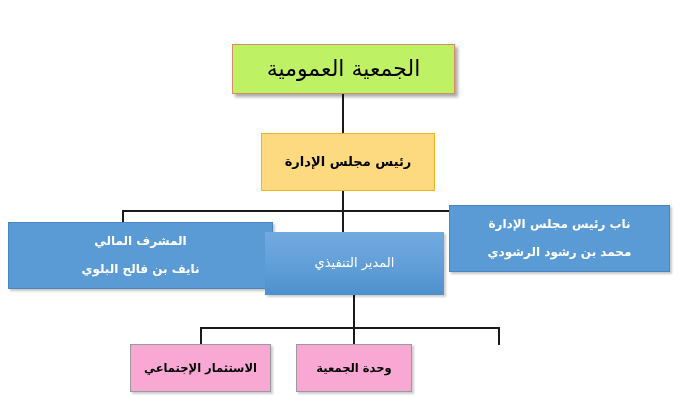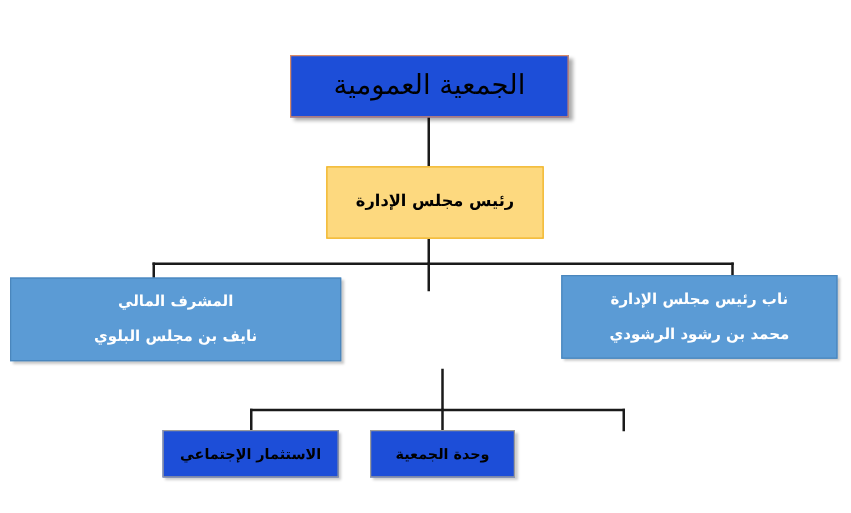--- a/index.html
+++ b/index.html
@@ -14,21 +14,21 @@
     position:absolute;box-sizing:border-box;
     display:flex;flex-direction:column;align-items:center;justify-content:center;
     text-align:center;direction:rtl;unicode-bidi:isolate;
     line-height:1.45;
   }
   .node .ln{display:block;width:100%;white-space:nowrap;}
 
   
   .n-assembly{
     left:232px;top:44px;width:223px;height:50px;
-    background:#1d4ed8;
+    background:#bef264;
     border:1.5px solid #d98a66;
     box-shadow:3px 3px 3px rgba(0,0,0,0.33);
     color:#000000;
     font-size:22px;font-weight:400;
   }
 
   
   .n-chairman{
     left:261px;top:133px;width:174px;height:58px;
     background:#fdd97f;
@@ -44,36 +44,36 @@
     border:1px solid #4a86bd;
     color:#ffffff;
     font-size:12px;font-weight:bold;
     gap:11px;
   }
   .n-finsup{
     left:8px;top:222px;width:265px;height:67px;
     box-shadow:2px 2px 2px rgba(0,0,0,0.22);
   }
   .n-vicechair{
-    left:449px;top:220px;width:221px;height:67px;
+    left:449px;top:205px;width:221px;height:67px;
     box-shadow:2px 2px 2px rgba(0,0,0,0.22);
   }
   .n-ceo{
     left:265px;top:232px;width:179px;height:63px;
     background:linear-gradient(180deg,#72aadf 0%,#64a1da 45%,#4e90cb 100%);
     border:none;
     color:#ffffff;
     font-size:13px;font-weight:400;
     box-shadow:2px 2px 2px rgba(0,0,0,0.20);
   }
 
   
   .n-gray{
-    top:344px;height:38px;
-    background:#1d4ed8;
+    top:344px;height:48px;
+    background:#f9a8d4;
     border:1px solid #9a9a9a;
     color:#000000;
     font-size:11.5px;font-weight:bold;
     box-shadow:2px 2px 2px rgba(0,0,0,0.20);
   }
   .n-social   {left:130px;width:141px;}
   .n-volunteer{left:296px;width:116px;}
   .n-funds    {left:433px;width:130px;}
 
   
@@ -103,23 +103,26 @@
   <div class="node n-assembly">
     <span class="ln">الجمعية العمومية</span>
   </div>
 
   <div class="node n-chairman">
     <span class="ln">رئيس مجلس الإدارة</span>
   </div>
 
   <div class="node n-blue n-finsup">
     <span class="ln">المشرف المالي</span>
-    <span class="ln">نايف بن مجلس البلوي</span>
+    <span class="ln">نايف بن فالح البلوي</span>
   </div>
 
+  <div class="node n-blue n-ceo">
+    <span class="ln">المدير التنفيذي</span>
+  </div>
 
   <div class="node n-blue n-vicechair">
     <span class="ln">ناب رئيس مجلس الإدارة</span>
     <span class="ln">محمد بن رشود الرشودي</span>
   </div>
 
   <div class="node n-gray n-social">
     <span class="ln">الاستثمار الإجتماعي</span>
   </div>
 

